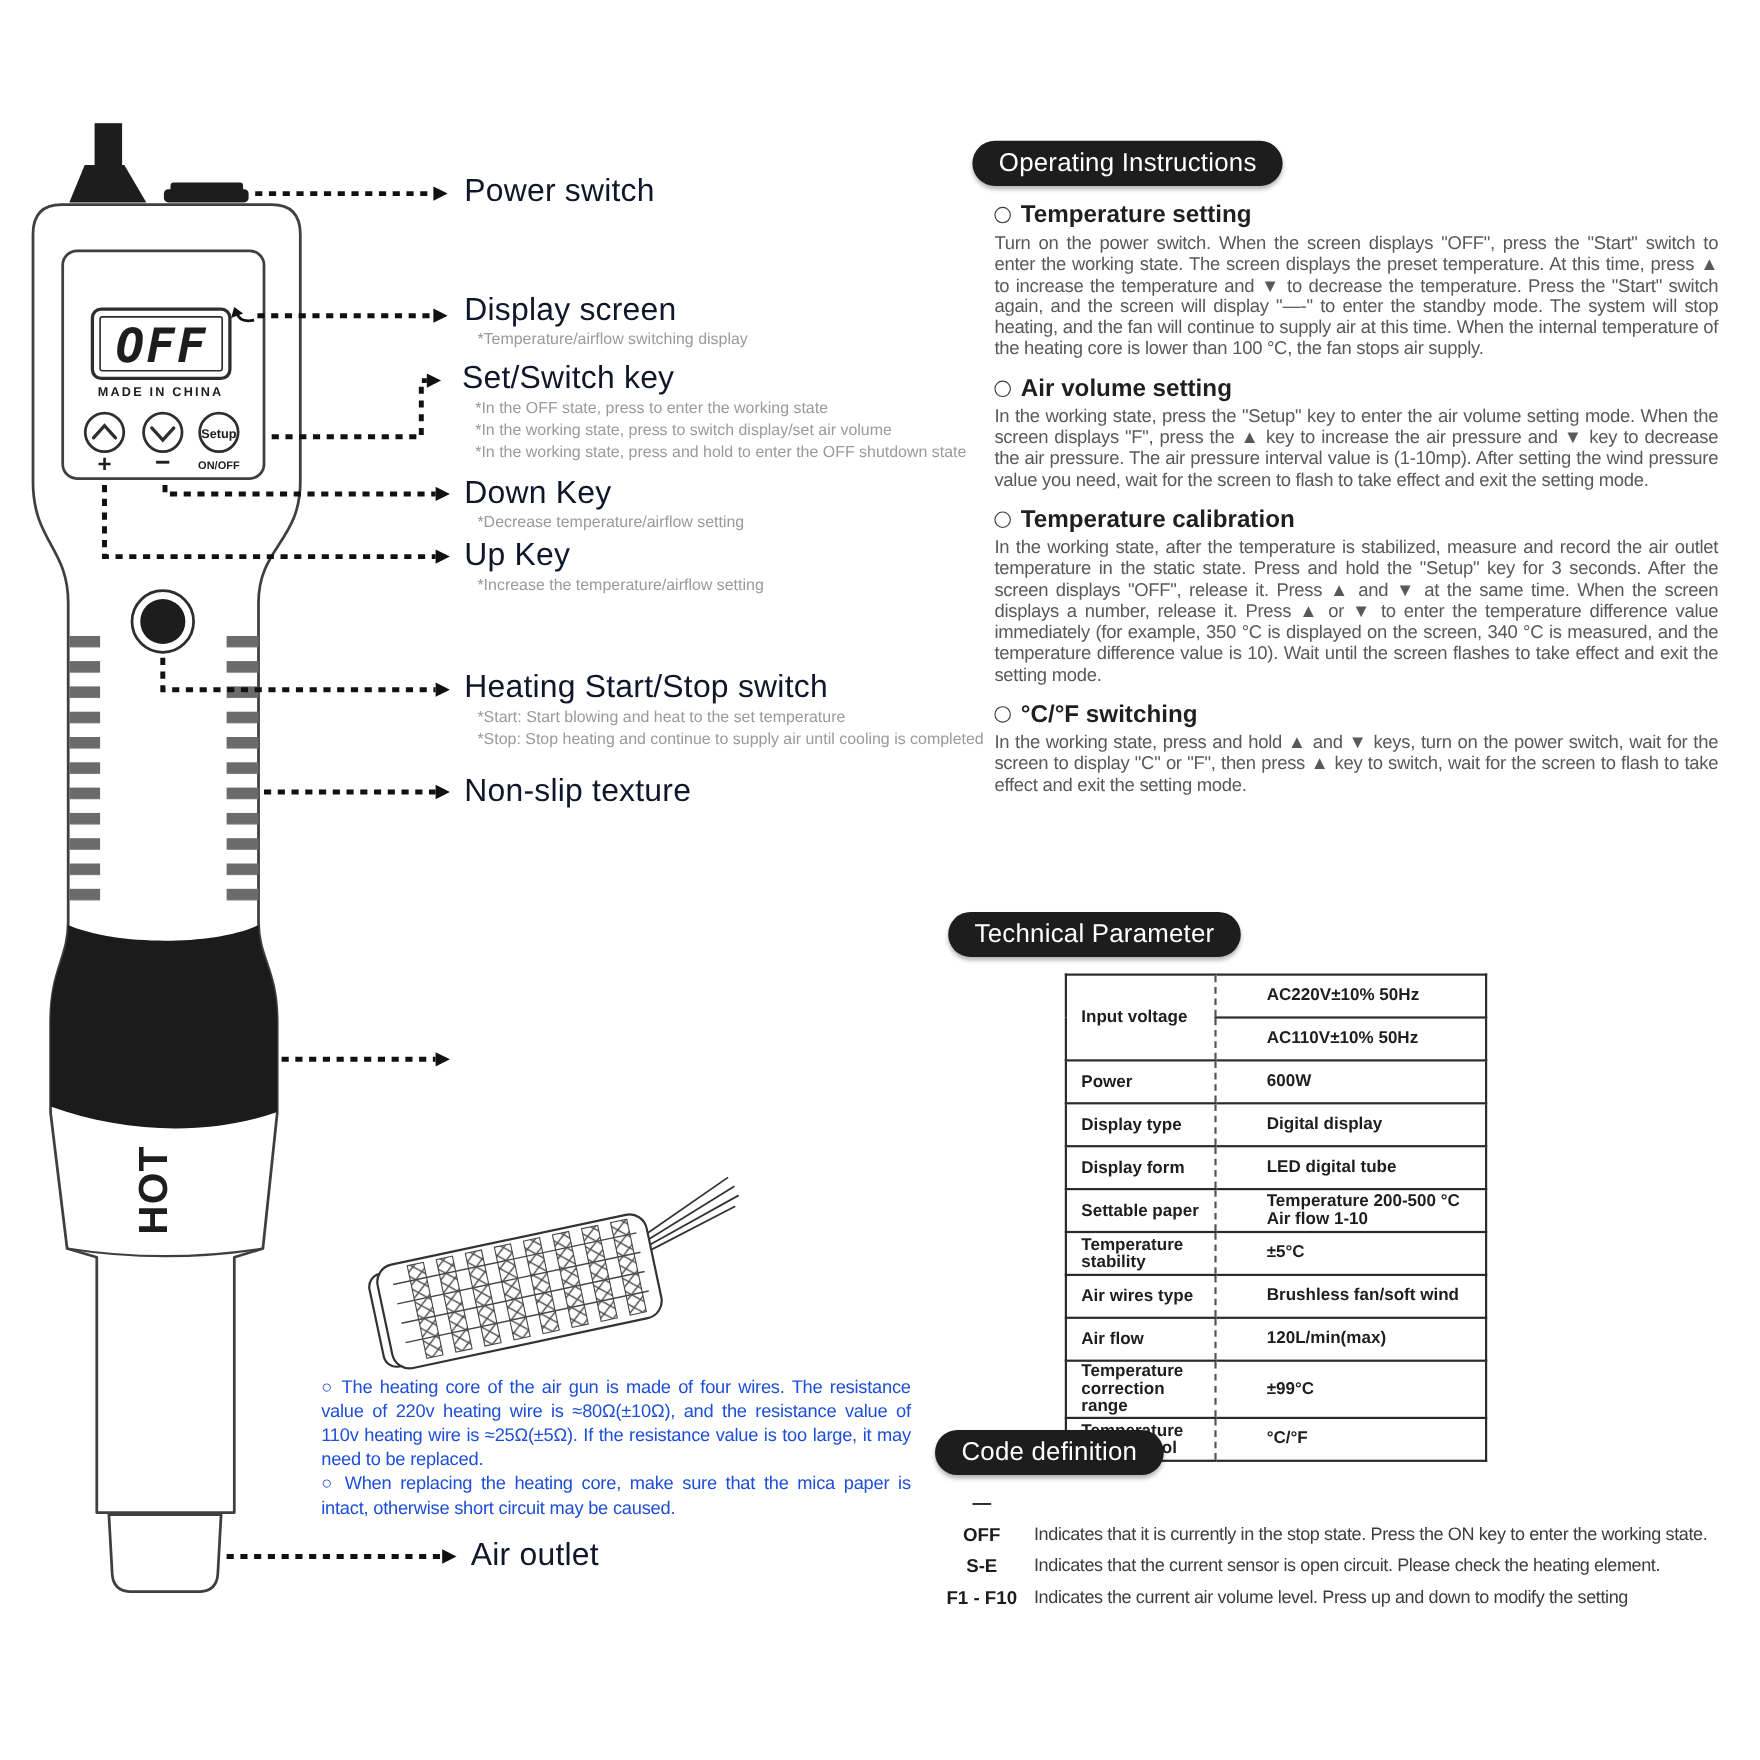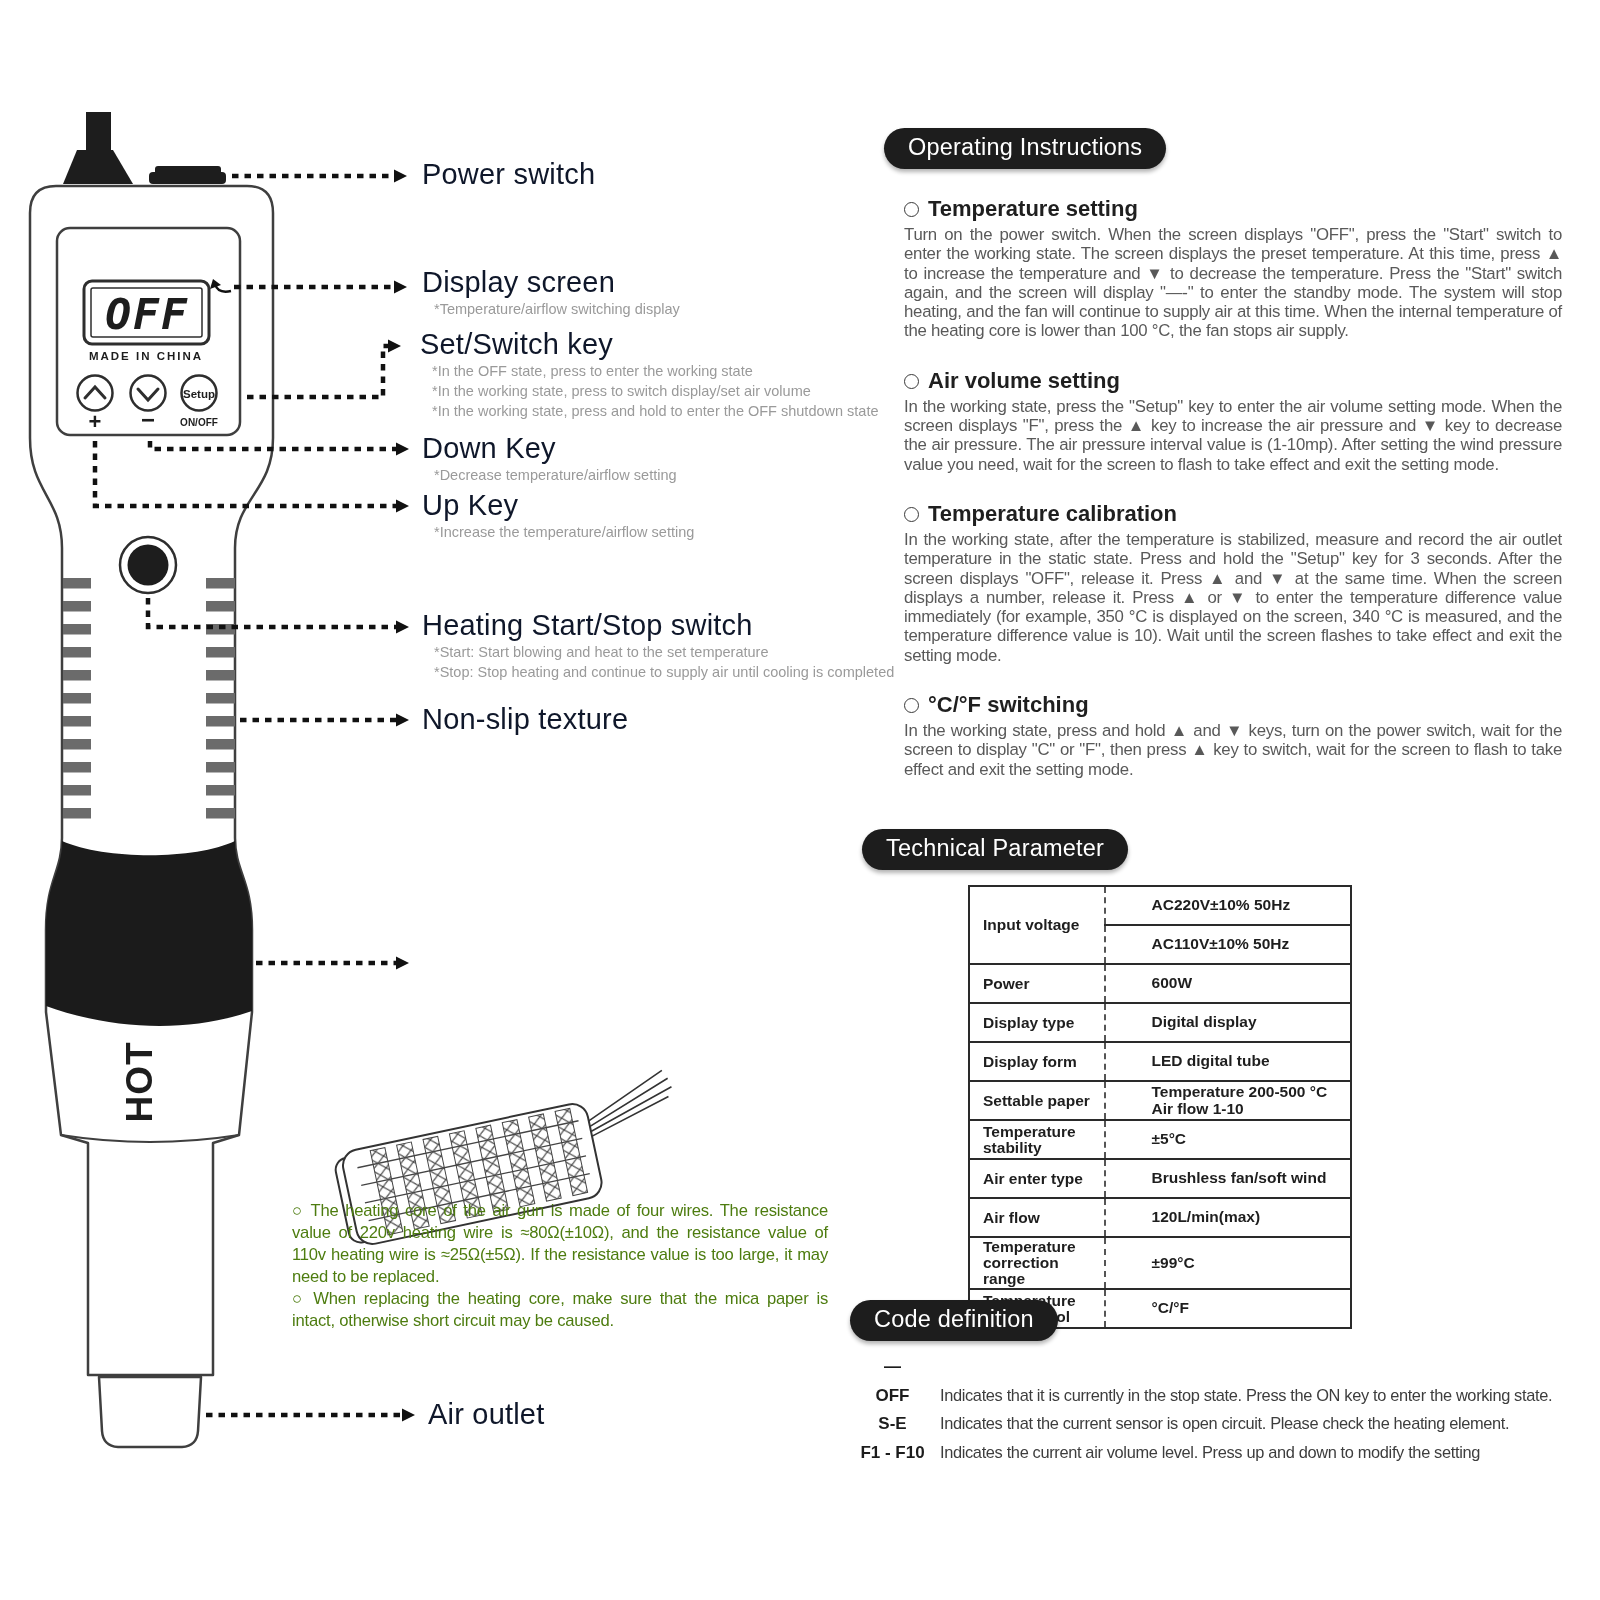--- a/index.html
+++ b/index.html
@@ -10,21 +10,21 @@
   
   .part-label .t{font-size:29px;font-weight:500;color:#0f172a;letter-spacing:.2px;white-space:nowrap;}
   .part-label .n{font-size:14.5px;color:#9a9a9a;line-height:20px;margin-left:12px;white-space:nowrap;}
   
   .badge{display:inline-block;background:#1d1d1d;color:#fff;font-size:23.5px;font-weight:400;
          padding:6px 24px 8px 24px;border-radius:24px;letter-spacing:.2px;
          box-shadow:0 3px 4px rgba(0,0,0,.30);white-space:nowrap;}
   
   #ops{left:868px;top:128px;width:700px;}
   .sec{margin-left:36px;width:658px;}
-  .sec-title{font-size:22px;font-weight:600;color:#1f1f1f;margin-top:27px;margin-bottom:3px;}
+  .sec-title{font-size:22px;font-weight:600;color:#1f1f1f;margin-top:13px;margin-bottom:3px;}
   .ring{display:inline-block;width:13px;height:13px;border:1.7px solid #3a3a3a;border-radius:50%;
         margin-right:9px;vertical-align:-1px;}
   .sec-body{font-size:16.8px;line-height:19.3px;color:#595959;text-align:justify;letter-spacing:-.25px;}
   
   #tech{left:845px;top:810px;width:560px;}
   #tech .badge{margin-left:17px;margin-top:19px;}
   table.tp{border-collapse:collapse;margin-left:123px;margin-top:15px;width:384px;
            font-size:15.5px;font-weight:600;color:#1e1e1e;}
   table.tp td{border:2px solid #2a2a2a;border-left:none;border-right:2px solid #2a2a2a;height:35px;
               vertical-align:middle;}
@@ -32,21 +32,21 @@
   table.tp td.val{padding-left:46px;line-height:16.5px;border-left:2px dashed #555;}
   table.tp tr.sub td{border-top:2px solid #2a2a2a;}
   
   #codes{left:845px;top:1300px;width:730px;}
   #codes .badge{margin-left:5px;}
   .code-row{display:flex;margin-top:8.5px;}
   .code-row .c{width:95px;text-align:center;font-weight:600;font-size:17px;color:#1c1c1c;flex:0 0 95px;}
   .code-row .d{font-size:16.4px;color:#3d3d3d;letter-spacing:-.35px;font-weight:500;}
   #codes .rows{margin-top:16px;}
   
-  #heater-note{left:292px;top:1200px;width:536px;font-size:16.6px;line-height:22px;color:#4d7c0f;
+  #heater-note{left:292px;top:1250px;width:536px;font-size:16.6px;line-height:22px;color:#1d4ed8;
                text-align:justify;letter-spacing:-.2px;}
   #heater-note p{margin:0;}
 </style>
 </head>
 <body>
 
 <div id="canvas">
 
   <svg width="1600" height="1600" viewBox="0 0 1600 1600">
     <defs>
@@ -267,21 +267,21 @@
             </td>
       </tr>
       <tr>
         <td class="lab">
               <div>Temperature</div>
               <div>stability</div>
             </td>
         <td class="val">±5°C</td>
       </tr>
       <tr>
-        <td class="lab">Air enter type</td>
+        <td class="lab">Air wires type</td>
         <td class="val">Brushless fan/soft wind</td>
       </tr>
       <tr>
         <td class="lab">Air flow</td>
         <td class="val">120L/min(max)</td>
       </tr>
       <tr>
         <td class="lab">
               <div>Temperature</div>
               <div>correction range</div>

